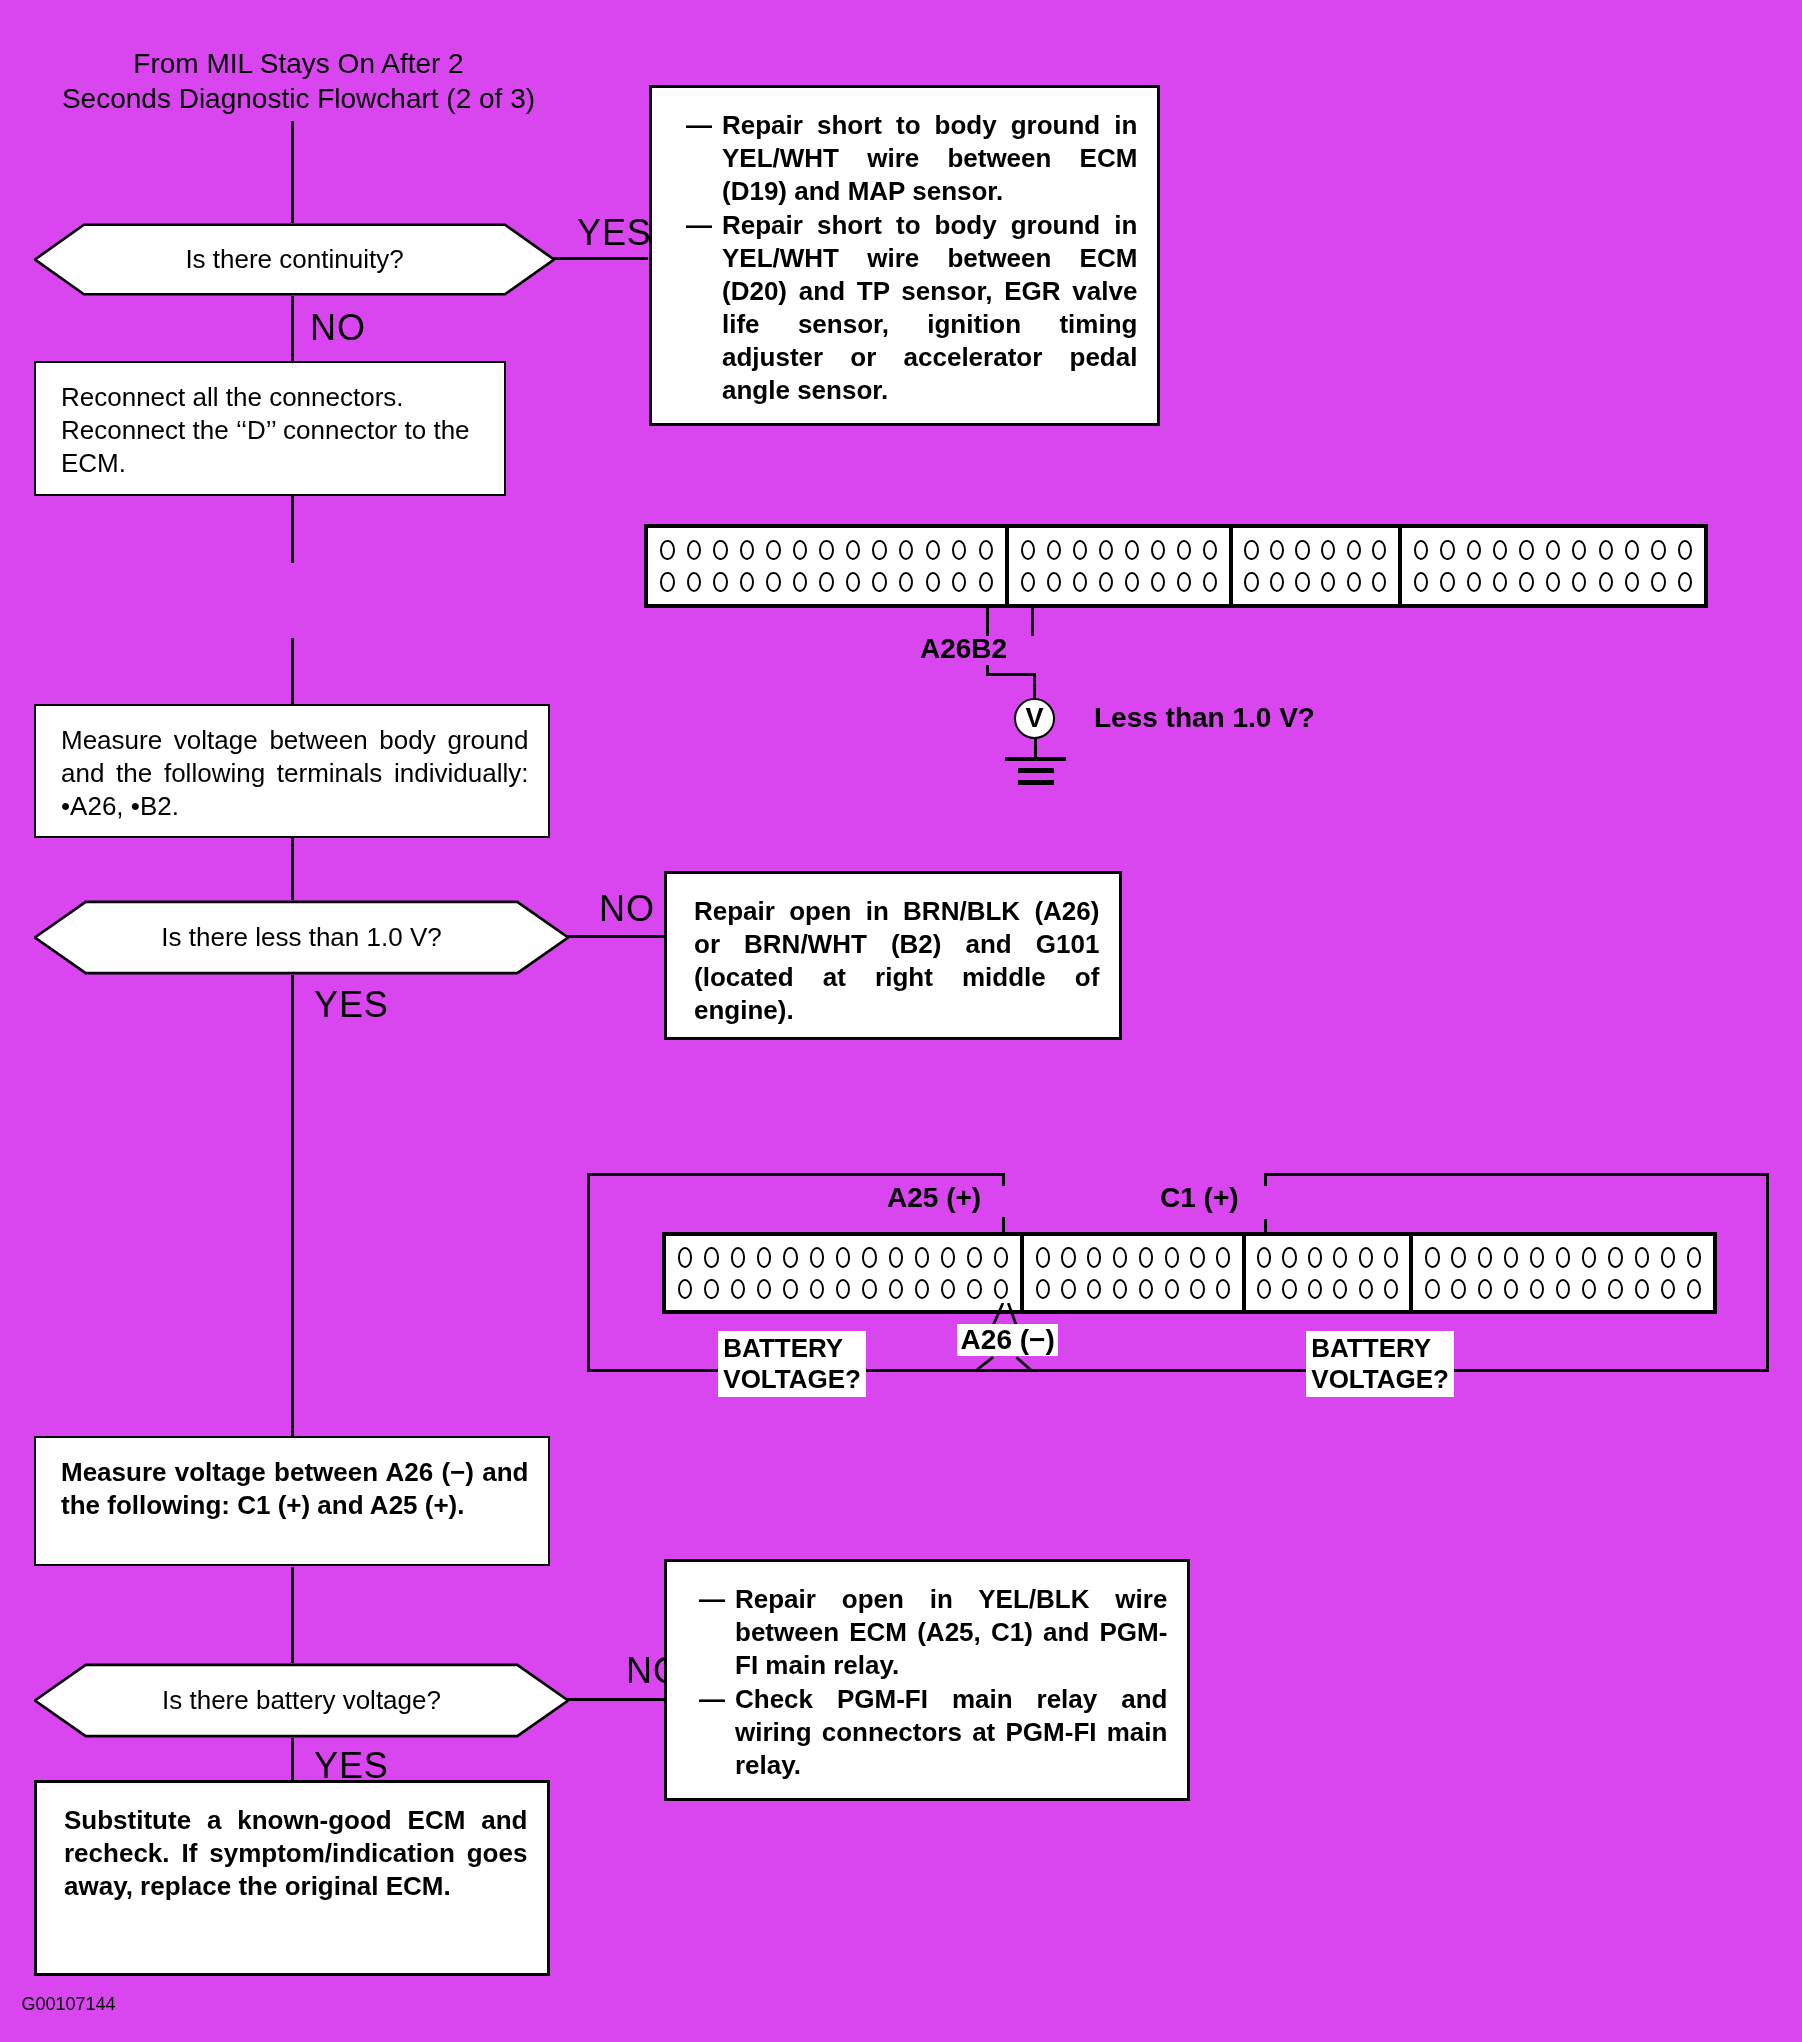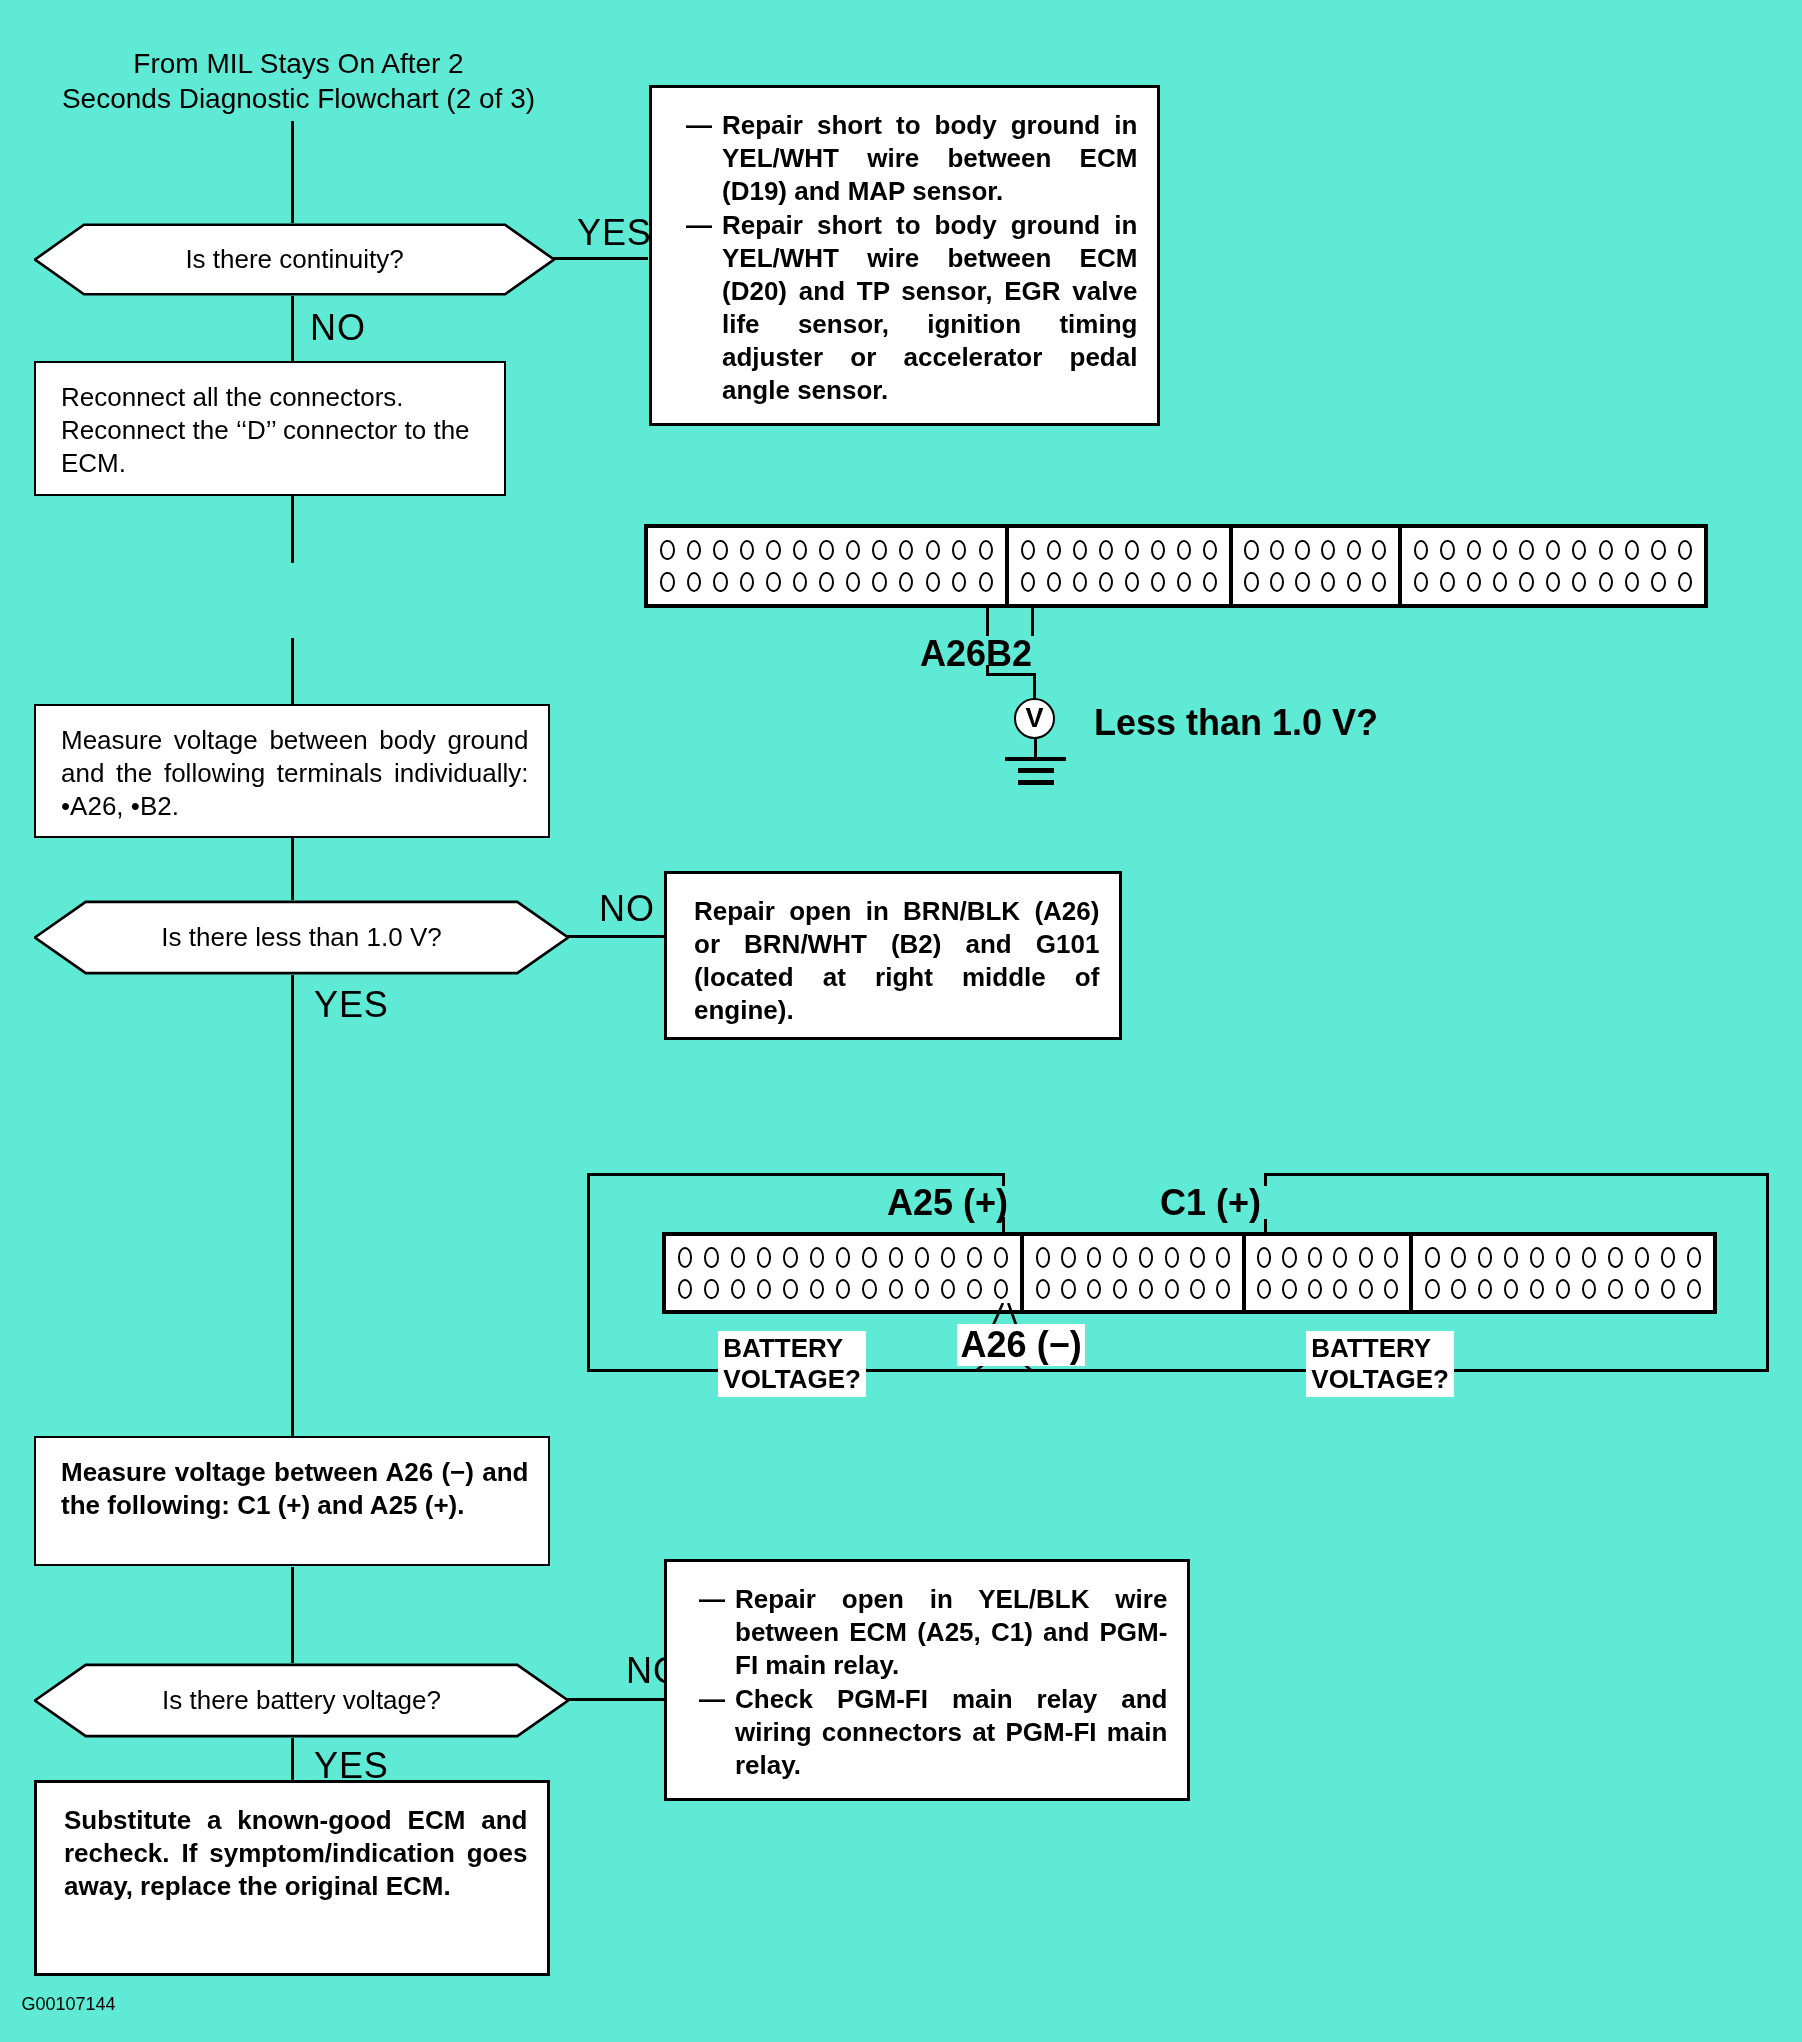--- a/index.html
+++ b/index.html
@@ -2,21 +2,21 @@
 <html style="font-size:14.3px"><head>
 <meta charset="utf-8">
 <style>
   * { box-sizing: border-box; margin: 0; padding: 0; }
   html, body { background: #fff; }
   body { font-family: "Liberation Sans", sans-serif; color: #000; }
   #canvas {
     position: relative;
     width: 1803px;
     height: 2042px;
-    background: #5eead4;
+    background: #d946ef;
     overflow: hidden;
   }
   .vline, .hline { position: absolute; background: #000; }
   .vline { width: 2.7px; }
   .hline { height: 2.7px; }
   .pbox {
     position: absolute;
     border: 2.7px solid #000;
     background: #fff;
     font-size: 26px;
@@ -59,21 +59,21 @@
     display: flex; flex-direction: column; justify-content: space-evenly;
     flex-basis: 0; min-width: 0;
   }
   .csection.divided { border-left: 4.5px solid #000; }
   .pin-row { display: flex; justify-content: space-evenly; align-items: center; }
   .pin {
     width: 14.3px; height: 20.5px;
     border: 2.7px solid #000; border-radius: 50%;
     background: #fff; flex: 0 0 auto;
   }
-  .biglabel { position: absolute; font-weight: bold; font-size: 36px; white-space: nowrap; }
+  .biglabel { position: absolute; font-weight: bold; font-size: 28px; white-space: nowrap; }
   .meter {
     position: absolute; width: 41px; height: 41px;
     border: 2.7px solid #000; border-radius: 50%; background: #fff;
     display: flex; align-items: center; justify-content: center;
     font-size: 27px; font-weight: bold;
   }
   .battery {
     position: absolute; font-weight: bold; font-size: 26px; line-height: 31px;
     background: #fff; padding: 1.8px 5.3px; white-space: nowrap;
   }

